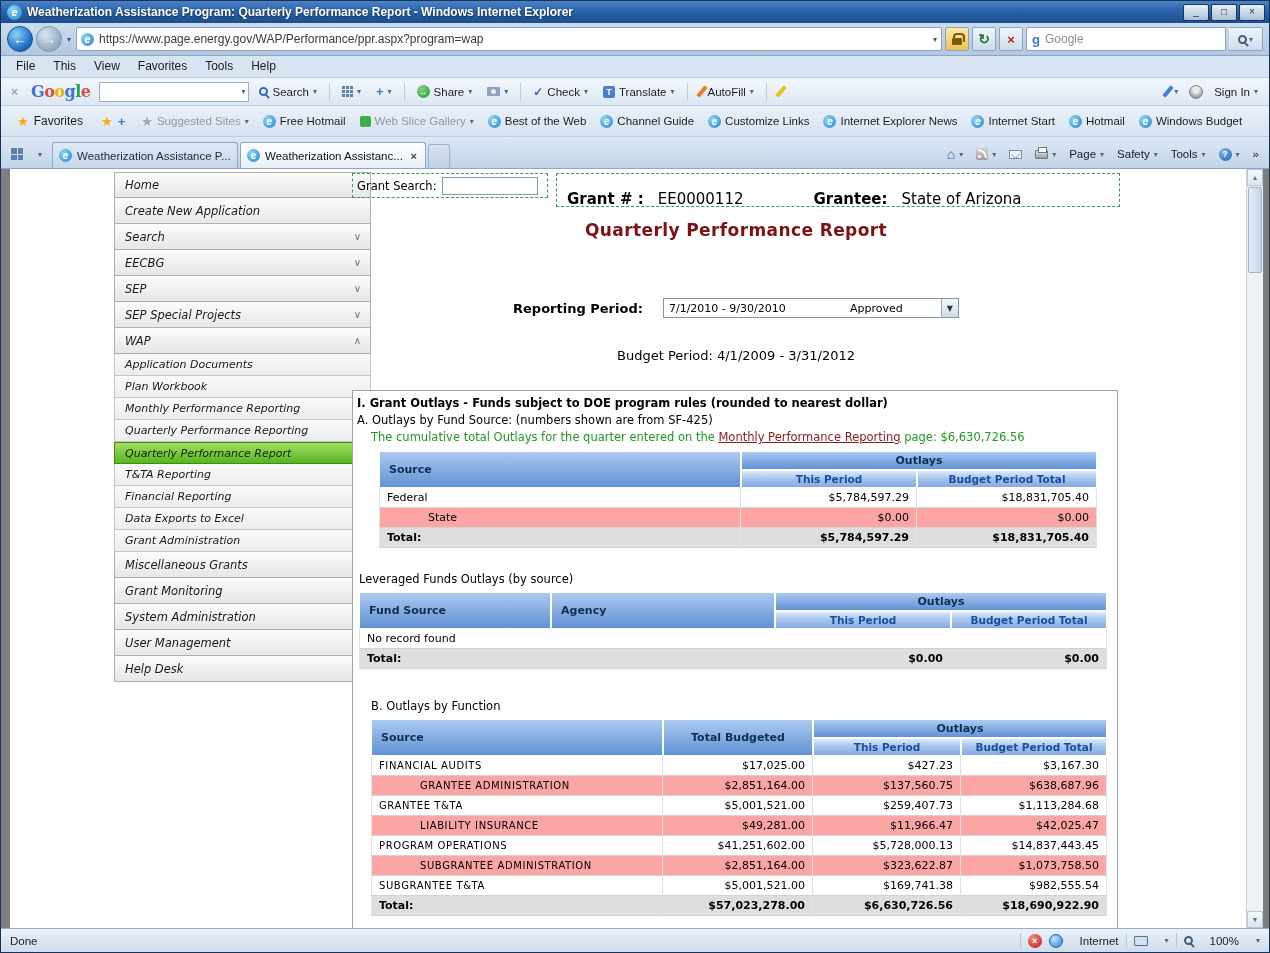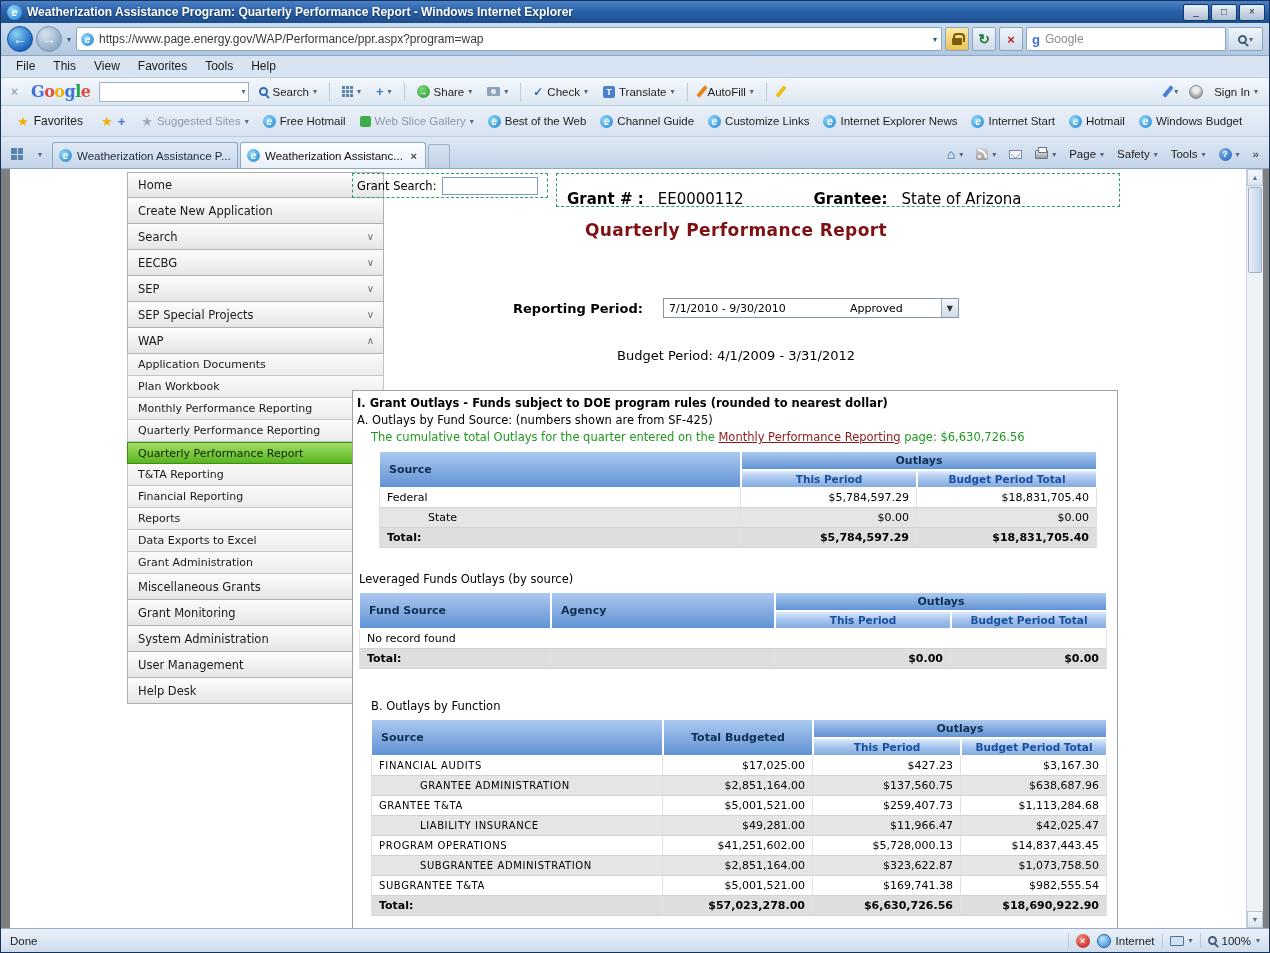--- a/index.html
+++ b/index.html
@@ -107,21 +107,21 @@
   .frame-strip{background:#7f7f7f;flex:0 0 auto;}
   .frame-left{width:9px;}
   .frame-right{width:6px;}
   .main-area{flex:1;position:relative;overflow:hidden;background:#fff;font-family:"DejaVu Sans",sans-serif;}
   .scroll{width:17px;flex:0 0 auto;background:#eef2f7;border-left:1px solid #c7d3e2;display:flex;flex-direction:column;}
   .scroll-btn{height:17px;flex:0 0 auto;background:linear-gradient(180deg,#f6f9fc,#dbe4ef);border:1px solid #b9c6d6;color:#5b7288;font-size:7px;display:flex;align-items:center;justify-content:center;}
   .scroll-track{flex:1;position:relative;}
   .scroll-thumb{position:absolute;top:1px;left:1px;right:1px;height:86px;background:linear-gradient(90deg,#e7eef7,#c3d4e8);border:1px solid #9fb3ca;border-radius:2px;}
 
   
-  .sidebar{position:absolute;left:117px;top:3px;width:257px;}
+  .sidebar{position:absolute;left:104px;top:3px;width:257px;font-style:italic;}
   .side-item{height:26px;display:flex;align-items:center;padding:0 9px 0 10px;background:linear-gradient(180deg,#fcfcfc,#e6e6e6);border:1px solid #b0b0b0;border-top:none;font-size:11.5px;color:#1a1a1a;}
   .side-item.first{border-top:1px solid #b0b0b0;}
   .side-chev{margin-left:auto;color:#6e6e6e;font-size:10px;}
   .side-sub{height:22px;display:flex;align-items:center;padding:0 9px 0 10px;background:linear-gradient(180deg,#fafafa,#ececec);border:1px solid #c4c4c4;border-top:none;font-size:11px;color:#1a1a1a;}
   .side-sub.selected{background:linear-gradient(180deg,#a3de64,#58b421);border:1px solid #3e8c10;color:#0c2600;}
 
   
   .page-content{position:absolute;left:342px;top:0;width:768px;}
   .grant-strip{display:flex;margin-top:4px;height:25px;}
   .grant-search{display:flex;align-items:center;gap:5px;border:1px dashed #2e9e69;width:196px;padding:0 4px;font-size:11.5px;}
@@ -151,30 +151,30 @@
   .tblA{width:718px;margin:7px 0 0 22px;}
   .tblL{width:748px;margin:6px 0 0 2px;}
   .tblB{width:736px;margin:6px 0 0 14px;}
   .rpt th{font-weight:bold;padding:2px 6px;}
   .h-main{background:linear-gradient(180deg,#abcaf1 0%,#82aadf 55%,#6093d5 100%);color:#0f2f52;border:1px solid #fff;font-size:11px;text-align:center;}
   .h-main.hl{text-align:left;padding-left:9px;}
   .h-sub{background:linear-gradient(180deg,#ddeafb 0%,#a9c6ee 45%,#84abe0 100%);color:#1a4fa0;border:1px solid #fff;font-size:10.5px;text-align:center;}
   .rpt td{padding:3px 7px;border-bottom:1px solid #d2d2d2;border-right:1px solid #e2e2e2;overflow:hidden;white-space:nowrap;}
   .rpt td:first-child{border-left:1px solid #e2e2e2;}
   .r-odd td{background:#fff;}
-  .r-even td{background:#e5e5e5;padding-left:48px;}
+  .r-even td{background:#fca5a5;padding-left:48px;}
   .r-total td{background:#dedede;font-weight:bold;}
   .num{text-align:right;}
   .fn{font-size:10px;letter-spacing:.6px;}
 
   
   .statusbar{height:24px;flex:0 0 auto;background:linear-gradient(180deg,#ebf1f9,#cfdcec);border-top:1px solid #98aec8;display:flex;align-items:center;padding:0 9px;font-size:11.5px;color:#222;}
   .sb-right{margin-left:auto;display:flex;align-items:center;gap:7px;}
   .sb-sep{width:1px;height:15px;background:#b9c9dd;}
-  .sb-group{display:flex;align-items:center;gap:5px;}
+  .sb-group{display:flex;align-items:center;gap:17px;}
 </style>
 </head>
 <body>
 
 <div class="window">
 
   <div class="titlebar">
     <span class="ie-ball">e</span>
     <span class="title-text">Weatherization Assistance Program: Quarterly Performance Report - Windows Internet Explorer</span>
     <div class="win-controls">
@@ -445,23 +445,20 @@
             <span>Quarterly Performance Reporting</span>
           </div>
         <div class="side-sub selected">
             <span>Quarterly Performance Report</span>
           </div>
         <div class="side-sub">
             <span>T&amp;TA Reporting</span>
           </div>
         <div class="side-sub">
             <span>Financial Reporting</span>
-          </div>
-        <div class="side-sub">
-            <span>Reports</span>
           </div>
         <div class="side-sub">
             <span>Data Exports to Excel</span>
           </div>
         <div class="side-sub">
             <span>Grant Administration</span>
           </div>
         <div class="side-item">
             <span>Miscellaneous Grants</span>
             <span class="side-chev">∨</span>

